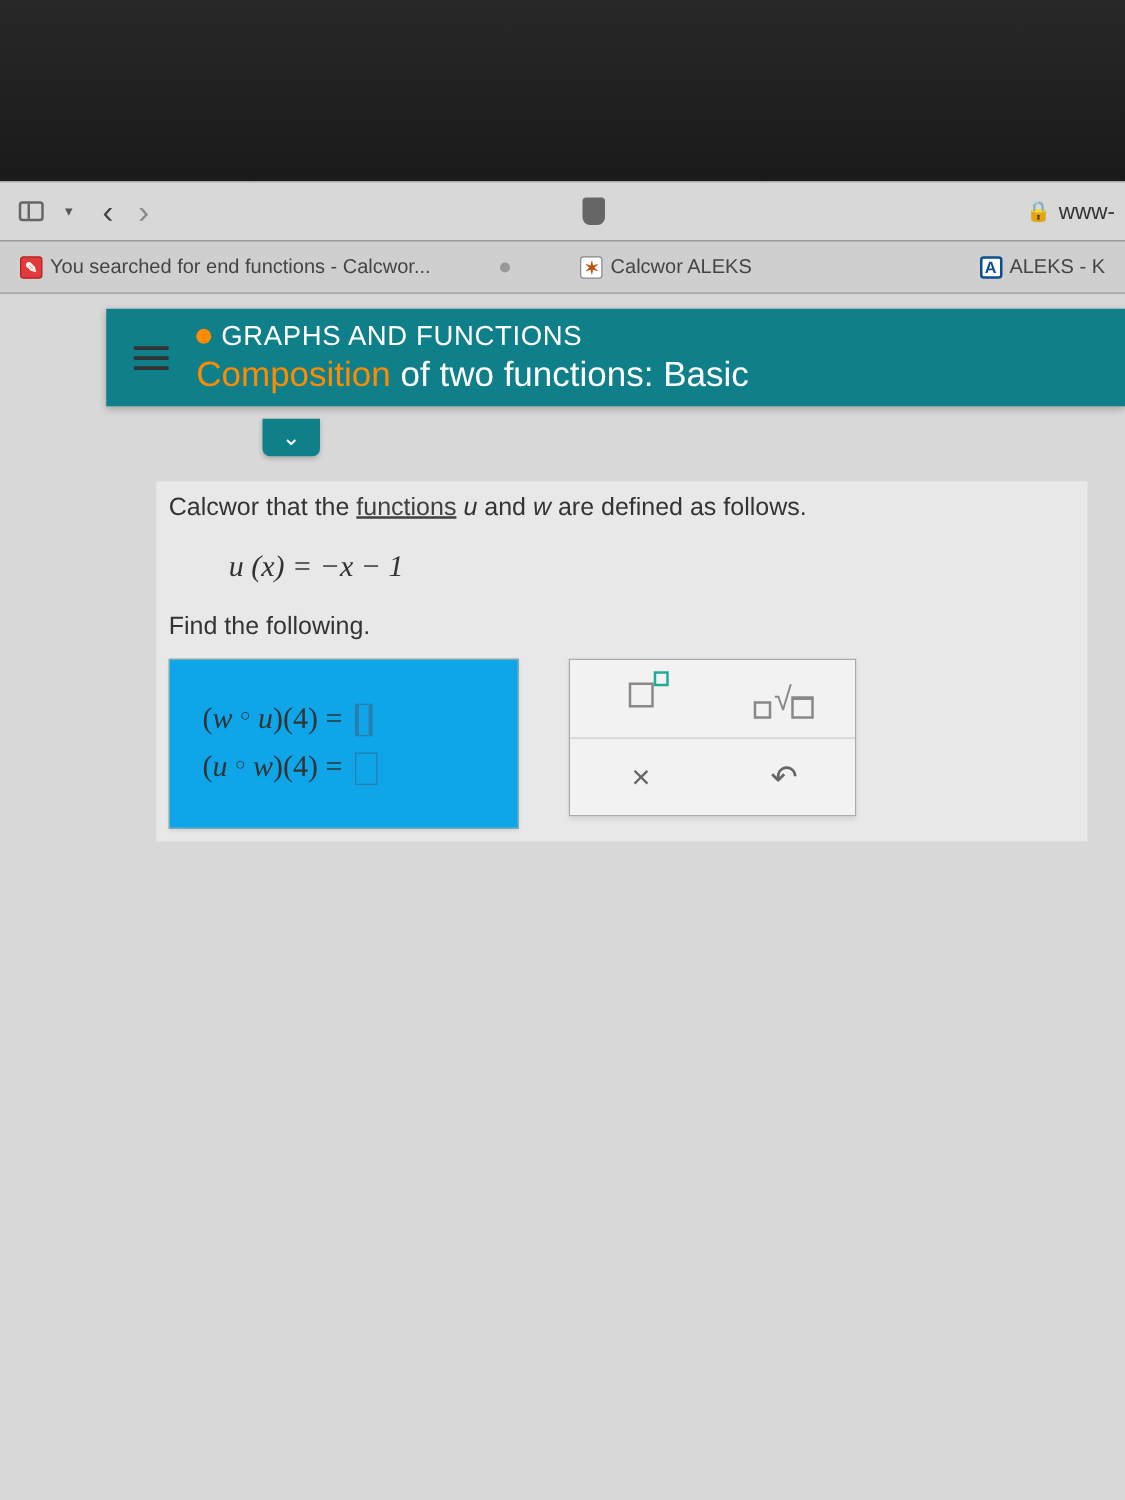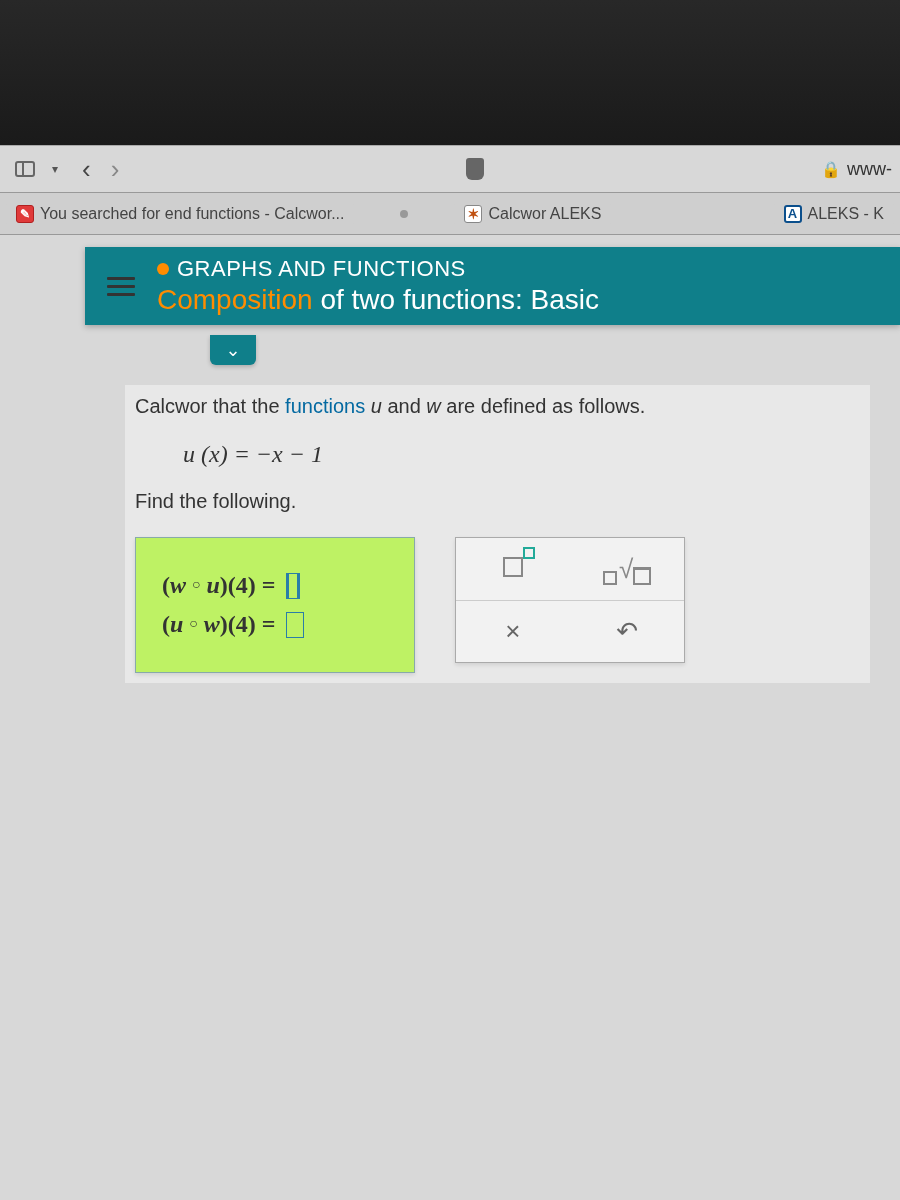--- a/index.html
+++ b/index.html
@@ -93,33 +93,32 @@
 }
 .problem {
   position:absolute;
   left:125px; top:150px; right:30px;
   background:#e8e8e8;
   padding:10px;
   font-size:20px;
   color:#333;
 }
 .intro { margin-bottom:18px; }
-.intro .underline { color:#0369a1;margin-top:21px; }
+.intro .underline { text-decoration:underline; color:#404040;margin-top:21px; }
 .intro em { font-style:italic; }
 .eqs { margin:8px 0 18px 48px; font-family:"Times New Roman",serif; font-size:24px; font-style:italic; line-height:1.5; }
 .eqs .rm { font-style:normal; }
 .eqs sup { font-size:14px; font-style:normal; }
-.find { margin-bottom:24px; }
+.find { margin-bottom:14px; }
 .answer-row { display:flex; gap:40px; align-items:flex-start; }
 .answer-box {
-  border:1px solid #8aa; background:#bef264;
+  border:1px solid #8aa; background:#0ea5e9;
   padding:22px 26px;
   min-width:280px;
   box-shadow:0 2px 4px rgba(0,0,0,0.1);
-  font-weight:bold;
 }
 .answer-line {
   font-family:"Times New Roman",serif;
   font-size:24px; font-style:italic;
   display:flex; align-items:center; gap:10px;
   margin:12px 0;
 }
 .answer-line .rm { font-style:normal; }
 .answer-line .compose { font-size:14px; vertical-align:middle; font-style:normal; position:relative; top:-2px; }
 .slot {

